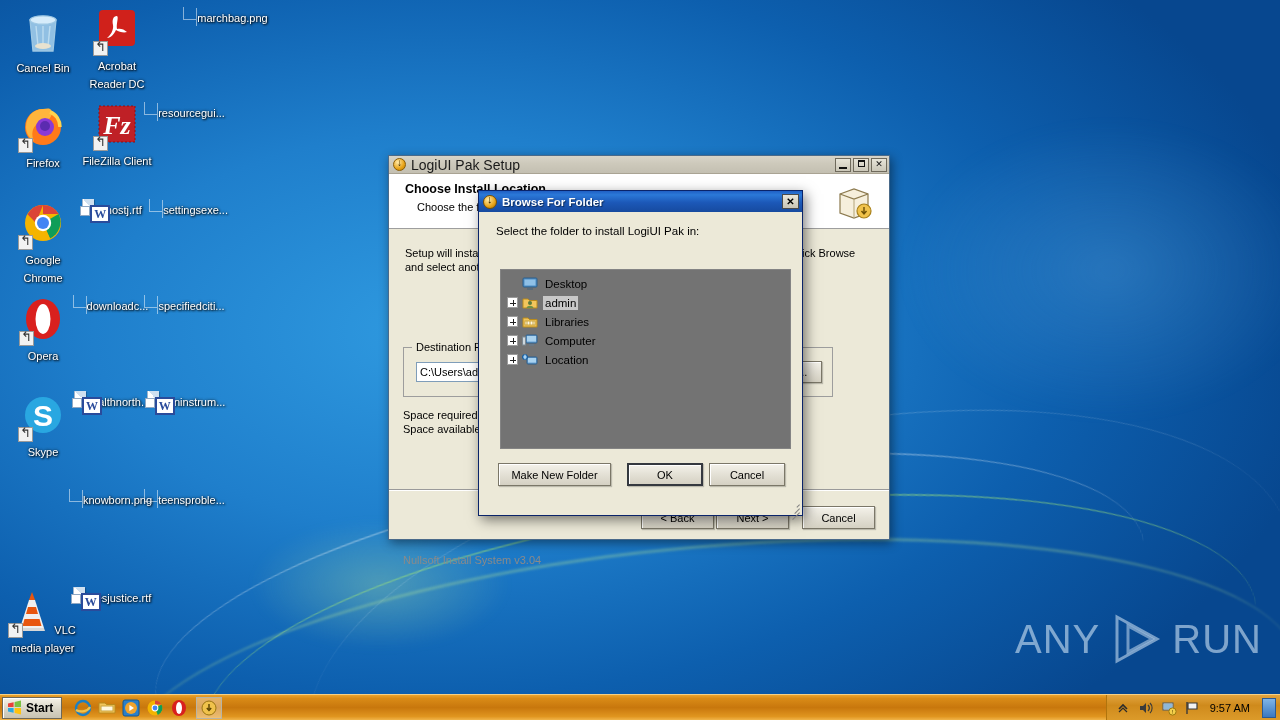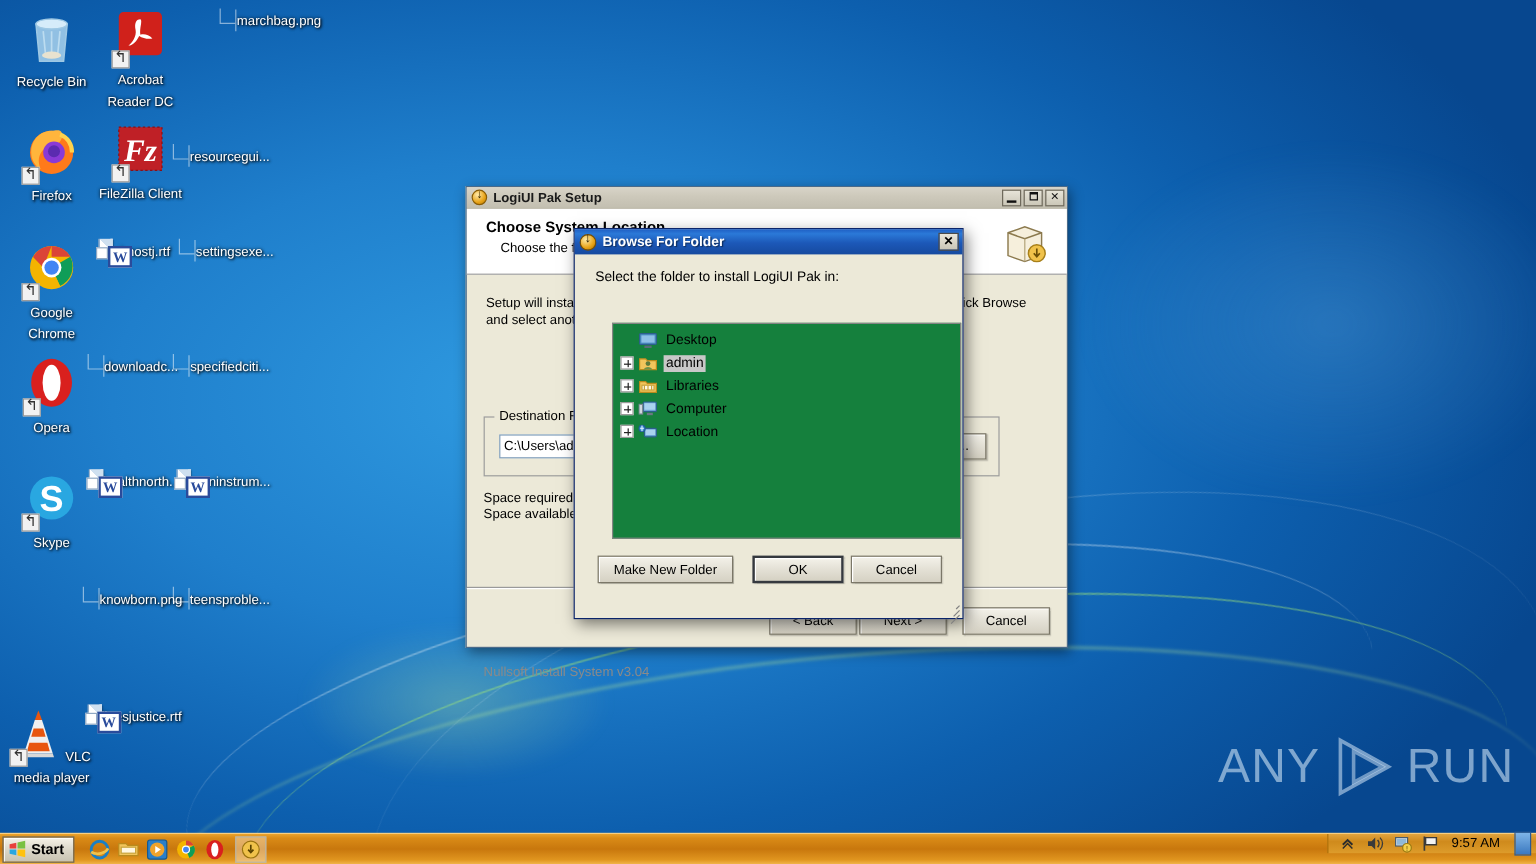--- a/index.html
+++ b/index.html
@@ -78,21 +78,21 @@
   
   #setup-window { position:absolute; left:388px; top:155px; width:502px; height:385px;
       background:#ece9d8; border:1px solid #4a6a8a;
       box-shadow:2px 3px 10px rgba(0,0,0,.45); }
   #setup-titlebar { height:18px; background:linear-gradient(180deg,#d8d4c8 0%, #cdc9bb 45%, #c3bfb1 100%);
       border-bottom:1px solid #a9a393; display:flex; align-items:center; padding:0 2px 0 4px; }
   #setup-titlebar .t-ic { width:13px; height:13px; border-radius:50%;
       background:radial-gradient(circle at 35% 30%, #ffe9a8, #e8a317 60%, #b97a05);
       border:1px solid #8a5c04; margin-right:5px; position:relative; flex:none; }
   #setup-titlebar .t-ic:after { content:"↓"; position:absolute; left:3px; top:-2px; font-size:10px; color:#3a2a00; }
-  #setup-title-text { font-size:11px; font-weight:bold; color:#1a1a1a; flex:1; }
+  #setup-title-text { font-size:14px; font-weight:normal; color:#1a1a1a; flex:1; }
   .ctl-group { display:flex; gap:2px; }
   .win-ctl { width:16px; height:14px; background:linear-gradient(180deg,#e7e4d8,#cbc7b8);
       border:1px solid #6f6a5c; position:relative; font-size:9px; color:#111;
       display:flex; align-items:center; justify-content:center; line-height:1; }
   .win-ctl .m { position:absolute; left:3px; bottom:2px; width:8px; height:2px; background:#111; }
   .win-ctl .x { position:absolute; left:4px; top:1px; width:7px; height:7px;
       border:1px solid #111; border-top-width:2px; }
 
   #setup-header { height:55px; background:#fff; border-bottom:1px solid #9e9e9e;
       padding:8px 10px 0 16px; display:flex; justify-content:space-between; }
@@ -136,22 +136,22 @@
   #browse-titlebar .b-ic { width:14px; height:14px; border-radius:50%;
       background:radial-gradient(circle at 35% 30%, #ffeaa6, #e8a317 60%, #a96f04);
       border:1px solid #7a4f02; margin-right:5px; flex:none; position:relative; }
   #browse-titlebar .b-ic:after { content:"↓"; position:absolute; left:3px; top:-3px; font-size:11px; color:#2e2000; }
   #browse-title-text { flex:1; color:#fff; font-size:11.5px; font-weight:bold;
       text-shadow:1px 1px 1px rgba(0,0,0,.5); }
   #browse-close { width:17px; height:15px; background:linear-gradient(180deg,#e9e6da,#c9c5b6);
       border:1px solid #4a4a4a; font-size:10px; font-weight:bold; color:#000;
       display:flex; align-items:center; justify-content:center; line-height:1; }
   #browse-prompt { position:absolute; left:17px; top:34px; font-size:11.5px; color:#000; }
-  #folder-tree { position:absolute; left:31px; top:78px; width:291px; height:180px;
-      background:#15803d; border:1px solid #848484; overflow:hidden; padding:4px 0 0 6px; }
+  #folder-tree { position:absolute; left:21px; top:78px; width:291px; height:180px;
+      background:#737373; border:1px solid #848484; overflow:hidden; padding:4px 0 0 6px; }
   .tree-row { height:19px; display:flex; align-items:center; font-size:11.5px; color:#000; }
   .tree-row .exp { width:11px; height:11px; border:1px solid #9a9a9a; background:#fff;
       margin-right:4px; position:relative; flex:none; }
   .tree-row .exp:before { content:""; position:absolute; left:2px; top:4.5px; width:6px; height:1px; background:#222; }
   .tree-row .exp:after  { content:""; position:absolute; left:4.5px; top:2px; width:1px; height:6px; background:#222; }
   .tree-row .exp.empty { border:0; background:none; }
   .tree-row .exp.empty:before, .tree-row .exp.empty:after { display:none; }
   .tree-row .t-icon { width:16px; height:14px; margin-right:5px; flex:none; position:relative; }
   .tree-row .t-lbl { padding:1px 2px; }
   .tree-row.selected .t-lbl { background:#c8c8c8; color:#000; }
@@ -170,21 +170,21 @@
   #start-button { margin-left:2px; height:22px; padding:0 8px 0 4px; display:flex; align-items:center; gap:4px;
       background:linear-gradient(180deg,#f6f3e8,#d9d5c6 55%,#c8c3b2);
       border:1px solid #6d6858; box-shadow:inset 1px 1px 0 #fff; }
   #start-button .logo { width:15px; height:15px; position:relative; }
   #start-label { font-size:12px; font-weight:bold; color:#000; }
   #quicklaunch { display:flex; align-items:center; gap:6px; margin-left:12px; }
   .ql-icon { width:18px; height:18px; position:relative; }
   #task-buttons { display:flex; align-items:center; margin-left:8px; }
   .task-btn { width:26px; height:22px; border:1px solid #b9b4a4; background:rgba(255,255,255,.35);
       display:flex; align-items:center; justify-content:center; }
-  #tray { position:absolute; right:0; top:0; height:16px; display:flex; align-items:center; gap:7px;
+  #tray { position:absolute; right:0; top:0; height:26px; display:flex; align-items:center; gap:7px;
       padding:0 4px 0 8px; background:linear-gradient(180deg,#e2a43e 0%, #cf8a1c 40%, #dd9c2b 100%);
       border-left:1px solid #b0740d; }
   #tray .tr-ic { width:16px; height:16px; position:relative; }
   #clock-text { font-size:11px; color:#000; padding:0 3px; }
   #show-desktop { width:14px; height:20px; background:linear-gradient(180deg,#7fb5e8,#3a78bf);
       border:1px solid #2a5a94; margin-left:2px; }
 </style>
 </head>
 <body>
 
@@ -205,39 +205,39 @@
   </span>
   <span class="wm-txt">RUN</span>
 </div>
 
 <div id="desktop-icons">
     <div class="desk-icon" style="left: 6px; top: 8px;"><span class="ic"><svg width="44" height="46" viewBox="0 0 44 46">
         <path d="M9 12 L35 12 L32 43 L12 43 Z" fill="rgba(190,225,245,.75)" stroke="#9ec8e4" stroke-width="1.3"></path>
         <ellipse cx="22" cy="12" rx="13" ry="4.2" fill="#d6ecfa" stroke="#9ec8e4" stroke-width="1.2"></ellipse>
         <path d="M15 18 L17 38 M22 18 L22 38 M29 18 L27 38" stroke="#bcdcf0" stroke-width="1.4" fill="none"></path>
         <ellipse cx="22" cy="38" rx="8" ry="3" fill="#e8e2cf"></ellipse>
-        </svg></span><span class="lbl">Recycle Bin</span></div>
+        </svg></span><span class="lbl">Cancel Bin</span></div>
     <div class="desk-icon" style="left: 80px; top: 8px;"><span class="ic"><svg width="44" height="44" viewBox="0 0 44 44">
         <rect x="4" y="2" width="36" height="36" rx="4" fill="#d0211b"></rect>
         <path d="M22 8 C18 8 17 12 18 17 C19 22 15 28 12 30 C16 30 19 26 21 22 C24 24 29 25 32 24 C29 21 25 20 22 21 C21 16 24 9 22 8 Z" fill="#fff"></path>
         </svg><span class="shortcut-arrow"></span></span><span class="lbl">Acrobat Reader DC</span></div>
     <div class="desk-icon" style="left: 154px; top: 8px; margin-left: 41px;"><span class="ic"><span class="file-ic"></span></span><span class="lbl">marchbag.png</span></div>
     <div class="desk-icon" style="left: 6px; top: 103px;"><span class="ic"><svg width="46" height="46" viewBox="0 0 46 46">
         <circle cx="23" cy="24" r="18" fill="#ff7a1a"></circle>
         <path d="M23 6 C13 6 6 14 6 24 C6 30 9 35 14 38 C11 32 12 25 17 21 C21 18 27 19 30 15 C33 11 32 7 30 6 C28 5 25 6 23 6 Z" fill="#ffb53c"></path>
         <circle cx="25" cy="24" r="9" fill="#8a3ad6"></circle>
         <circle cx="25" cy="23" r="5" fill="#5b2bb0"></circle>
         <path d="M30 9 C36 11 40 17 40 24" stroke="#ffd34d" stroke-width="3.5" fill="none"></path>
         </svg><span class="shortcut-arrow"></span></span><span class="lbl">Firefox</span></div>
     <div class="desk-icon" style="left: 80px; top: 103px;"><span class="ic"><svg width="44" height="44" viewBox="0 0 44 44">
         <rect x="4" y="3" width="36" height="36" fill="#bf2026"></rect>
         <rect x="4" y="3" width="36" height="36" fill="none" stroke="#8c0f14" stroke-width="1" stroke-dasharray="2 2"></rect>
         <text x="22" y="31" font-size="26" font-weight="bold" fill="#fff" text-anchor="middle" font-family="serif" font-style="italic">Fz</text>
         </svg><span class="shortcut-arrow"></span></span><span class="lbl">FileZilla Client</span></div>
-    <div class="desk-icon" style="left: 154px; top: 103px; margin-top: 18px;"><span class="ic"><span class="file-ic"></span></span><span class="lbl">resourcegui...</span></div>
+    <div class="desk-icon" style="left: 154px; top: 103px;"><span class="ic"><span class="file-ic"></span></span><span class="lbl">resourcegui...</span></div>
     <div class="desk-icon" style="left: 6px; top: 200px;"><span class="ic"><svg width="46" height="46" viewBox="0 0 46 46">
         <circle cx="23" cy="23" r="18" fill="#f4b400"></circle>
         <path d="M23 5 A18 18 0 0 1 38.6 14 L23 14 Z" fill="#db4437"></path>
         <path d="M38.6 14 A18 18 0 0 1 30 38.4 L23 23 Z" fill="#0f9d58"></path>
         <path d="M30 38.4 A18 18 0 0 1 7.5 14.2 L23 23 Z" fill="#f4b400"></path>
         <path d="M23 5 A18 18 0 0 0 7.5 14.2 L16 23 Z" fill="#db4437"></path>
         <circle cx="23" cy="23" r="8.2" fill="#fff"></circle>
           <circle cx="23" cy="23" r="6" fill="#4285f4"></circle>
         </svg><span class="shortcut-arrow"></span></span><span class="lbl">Google Chrome</span></div>
     <div class="desk-icon" style="left: 80px; top: 200px;"><span class="ic"><span class="doc-ic"><span class="wbox">W</span><span class="thumb"></span>
@@ -308,21 +308,21 @@
         </span>
       <span class="win-ctl">
           <i class="x"></i>
         </span>
       <span class="win-ctl">✕</span>
     </span>
   </div>
 
   <div id="setup-header">
     <div>
-      <div id="setup-h1">Choose System Location</div>
+      <div id="setup-h1">Choose Install Location</div>
       <div id="setup-h2">Choose the folder in which to install LogiUI Pak.</div>
     </div>
     <div id="setup-header-icon">
       <svg width="42" height="40" viewBox="0 0 42 40">
         <path d="M7 12 L21 7 L35 12 L35 31 L21 36 L7 31 Z" fill="#f6efdc" stroke="#8c7a4e" stroke-width="1.2"></path>
         <path d="M7 12 L21 17 L35 12" fill="none" stroke="#8c7a4e" stroke-width="1.2"></path>
         <path d="M21 17 L21 36" fill="none" stroke="#b3a478" stroke-width="1"></path>
         <circle cx="31" cy="29" r="7" fill="#f0c24b" stroke="#a8801a" stroke-width="1.2"></circle>
         <path d="M31 25 L31 31 M28.5 29 L31 32 L33.5 29" stroke="#6b4f06" stroke-width="1.4" fill="none"></path>
       </svg>

